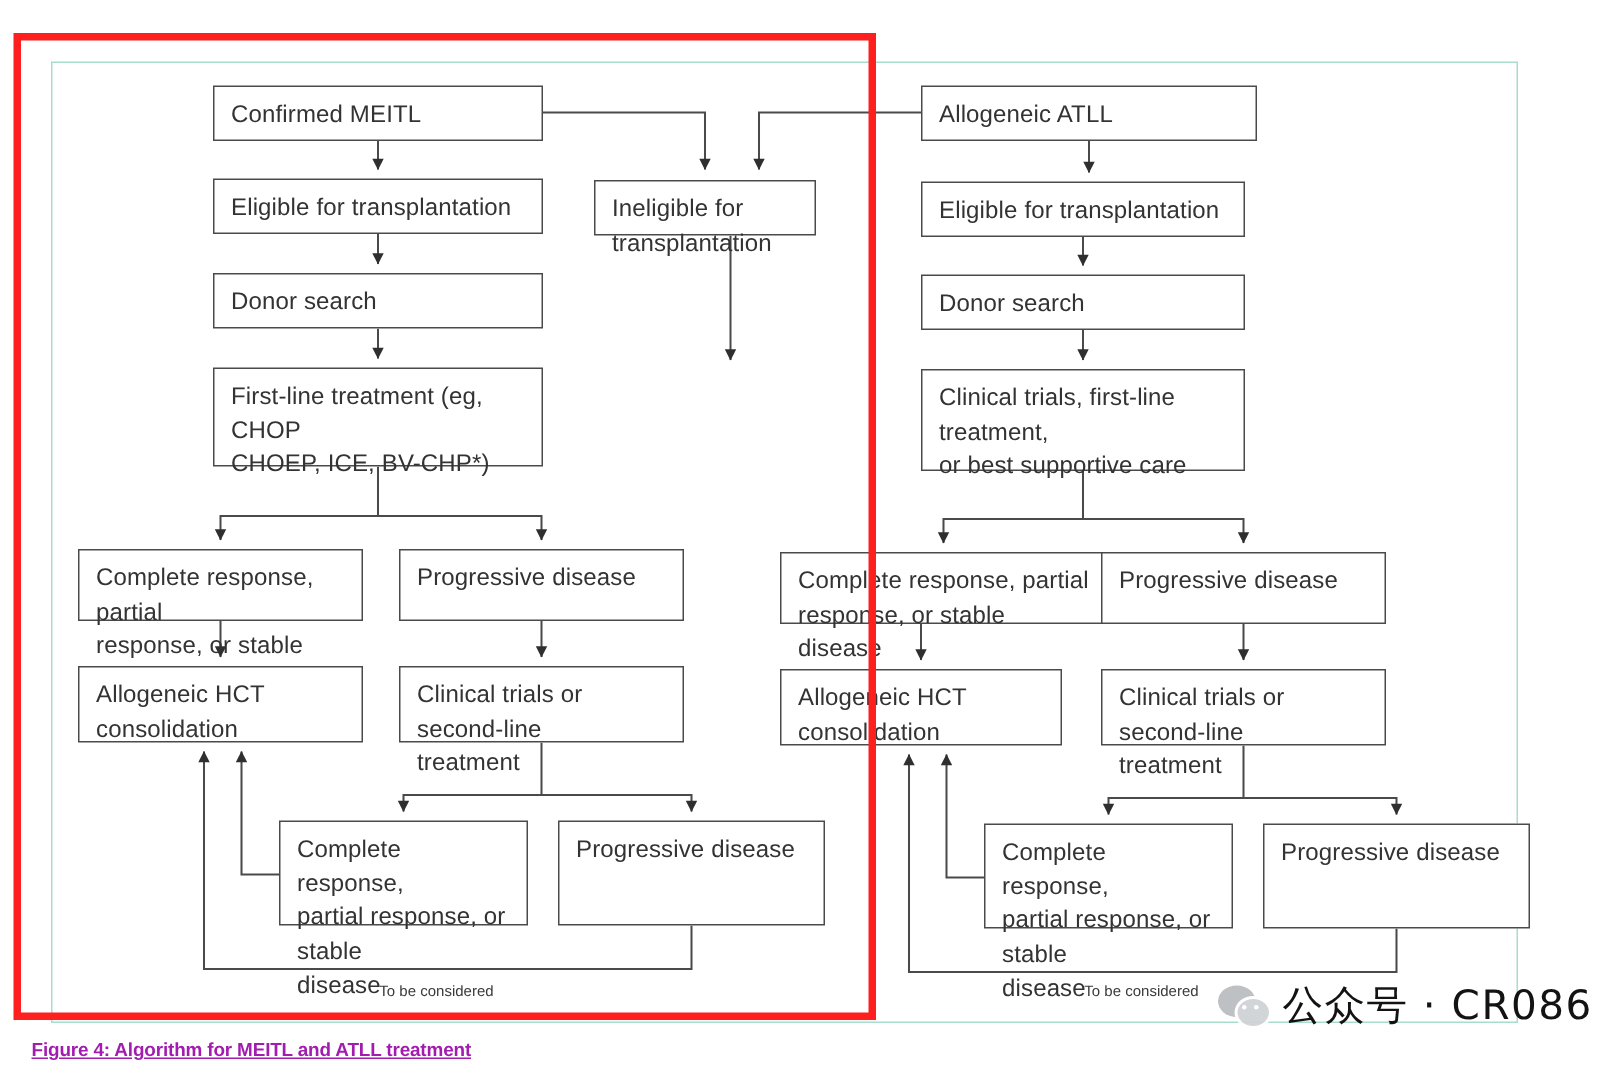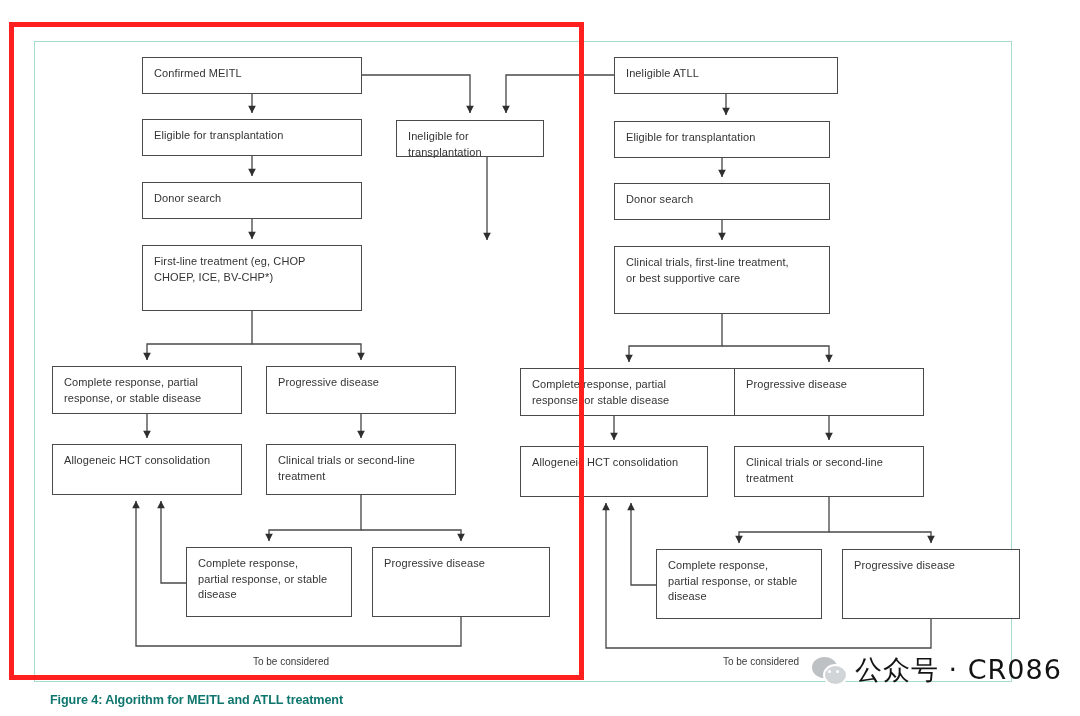--- a/index.html
+++ b/index.html
@@ -17,33 +17,33 @@
     position:absolute;left:34px;top:41px;width:978px;height:641px;
     border:1.5px solid #a9ddcb;box-sizing:border-box;z-index:2;
   }
   
   #diagram{position:absolute;left:0;top:0;width:1080px;height:690px;z-index:10;}
   #wires{position:absolute;left:0;top:0;width:1080px;height:690px;z-index:8;}
 
   .node{
     position:absolute;box-sizing:border-box;
     border:1.3px solid #4a4a4a;background:#ffffff;
-    font-size:11px;line-height:1.42;color:#333;
+    font-size:16px;line-height:1.42;color:#333;
     padding:8px 10px 6px 11px;z-index:12;
     letter-spacing:.1px;
   }
   .node span{display:block;}
   .considered{
     position:absolute;font-size:10px;color:#3a3a3a;z-index:12;
     text-align:center;white-space:nowrap;
   }
   
   #caption{
-    position:absolute;left:50px;top:693px;z-index:20;
-    font-size:12.6px;font-weight:bold;color:#0f766e;letter-spacing:-.1px;
+    position:absolute;left:21px;top:693px;z-index:20;
+    font-size:12.6px;font-weight:bold;color:#a21caf;letter-spacing:-.1px;text-decoration:underline;
   }
   #caption-sub{
     position:absolute;left:33px;top:711px;z-index:20;width:1010px;height:12px;
     font-size:11px;color:#9aa2ad;overflow:hidden;white-space:nowrap;
   }
   
   #watermark{
     position:absolute;left:812px;top:652px;z-index:35;
     display:flex;align-items:center;gap:9px;
     color:#000000;font-size:27px;letter-spacing:1px;
@@ -125,21 +125,21 @@
   </g>
 </svg>
 
 <div id="diagram">
 
   <div class="node" style="left:142px;top:57px;width:220px;height:37px;">
     <span>Confirmed MEITL</span>
   </div>
 
   <div class="node" style="left:614px;top:57px;width:224px;height:37px;">
-    <span>Ineligible ATLL</span>
+    <span>Allogeneic ATLL</span>
   </div>
 
   <div class="node" style="left:142px;top:119px;width:220px;height:37px;">
     <span>Eligible for transplantation</span>
   </div>
 
   <div class="node" style="left:396px;top:120px;width:148px;height:37px;">
     <span>Ineligible for transplantation</span>
   </div>
 

